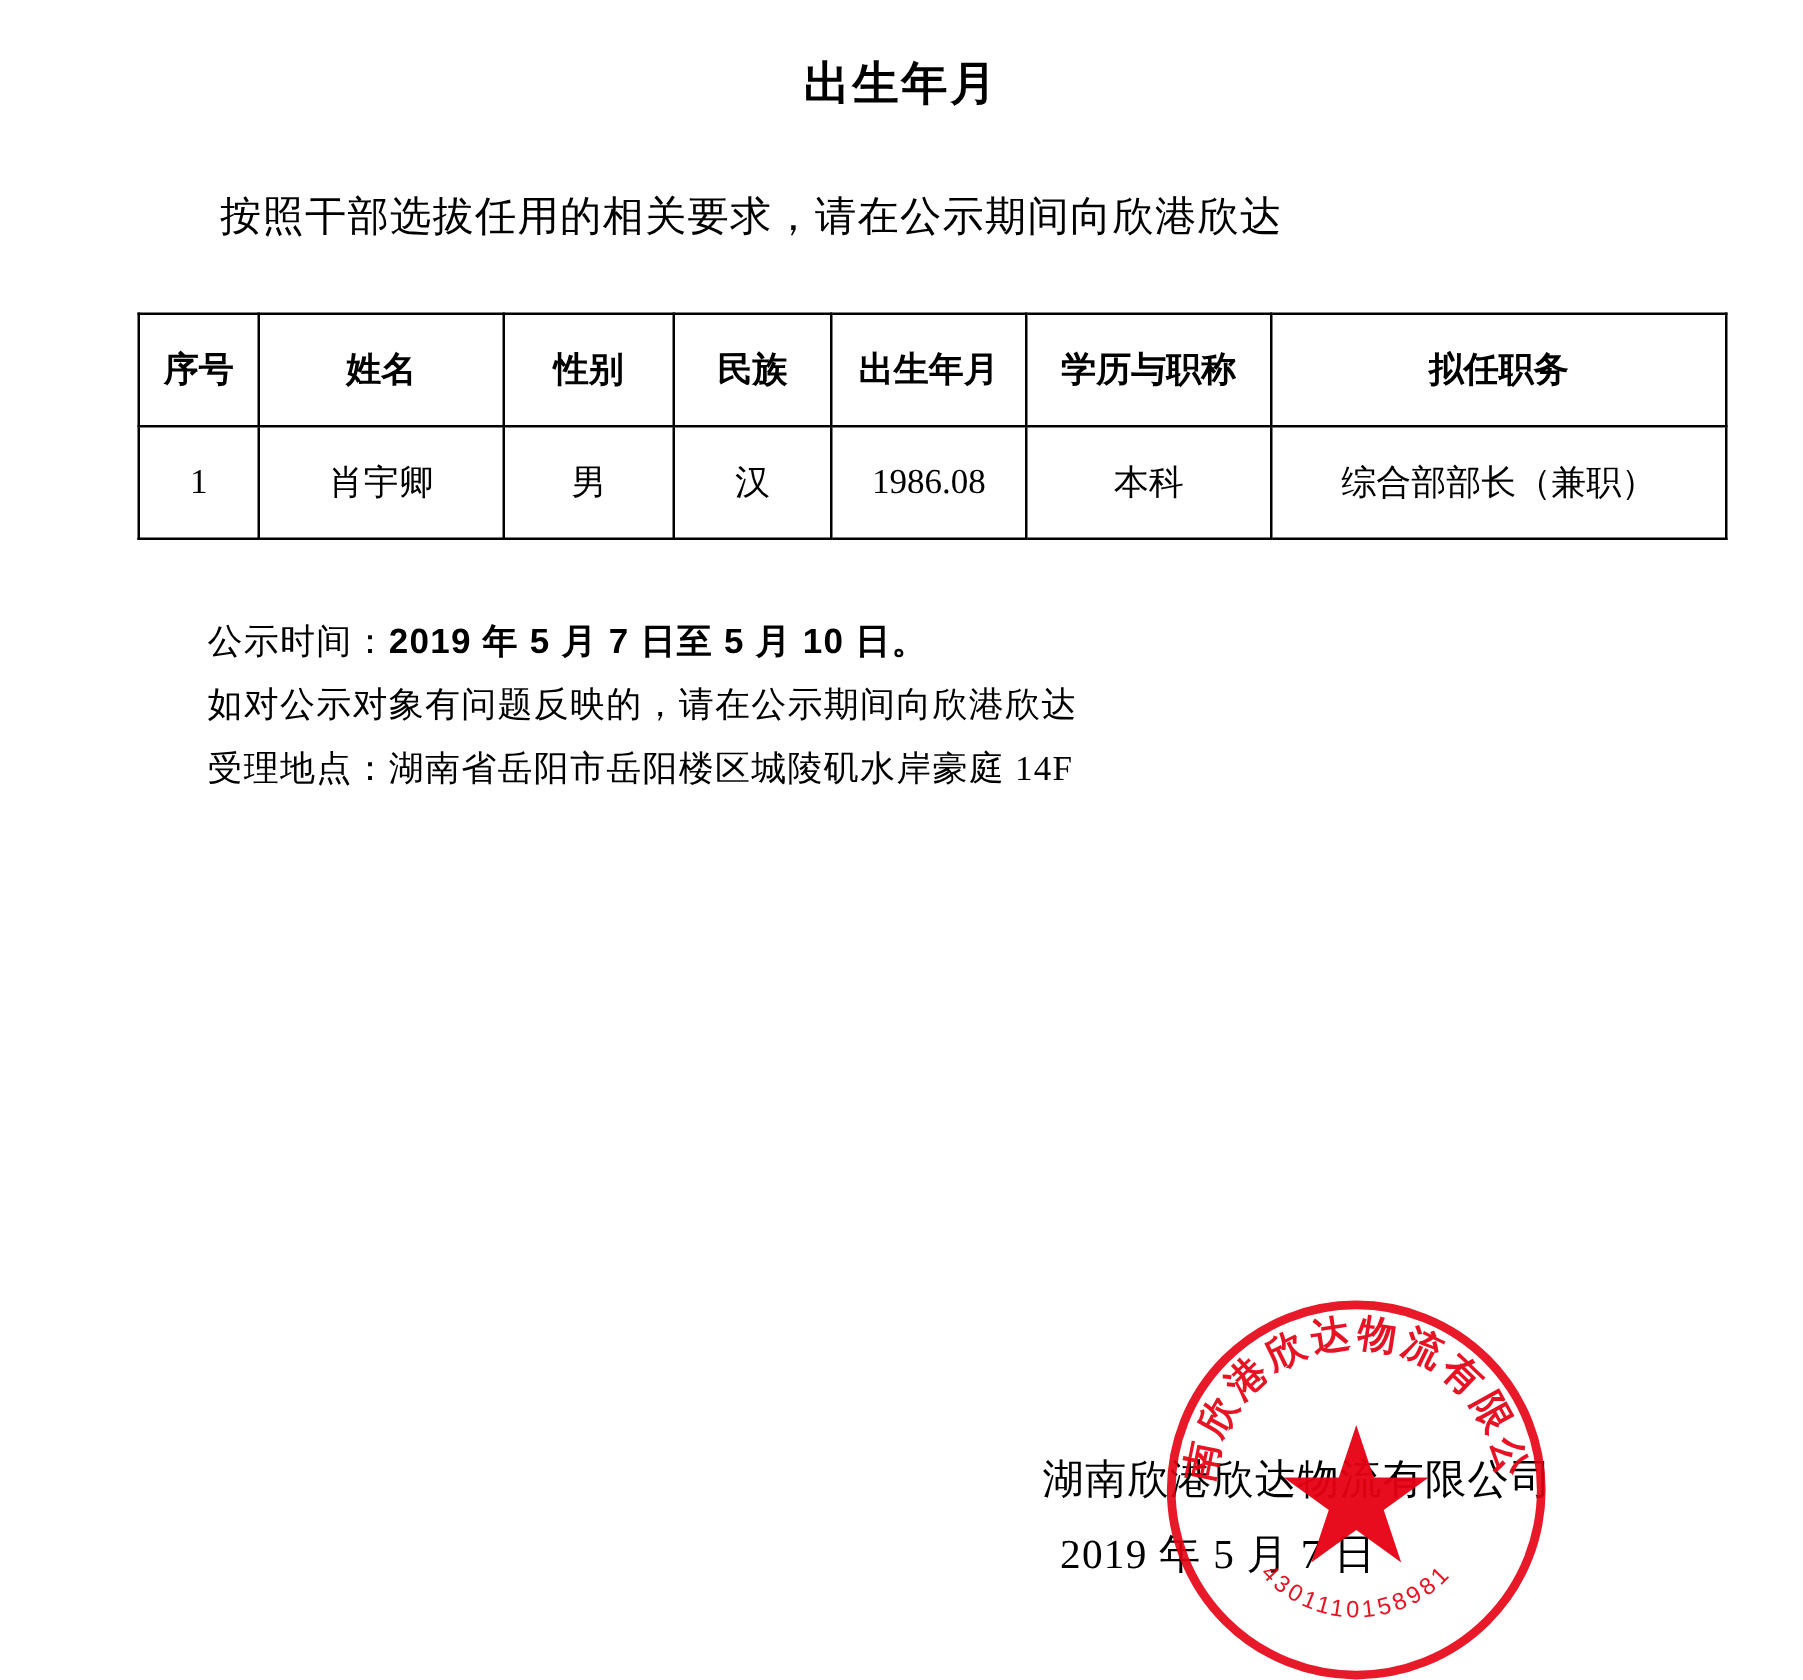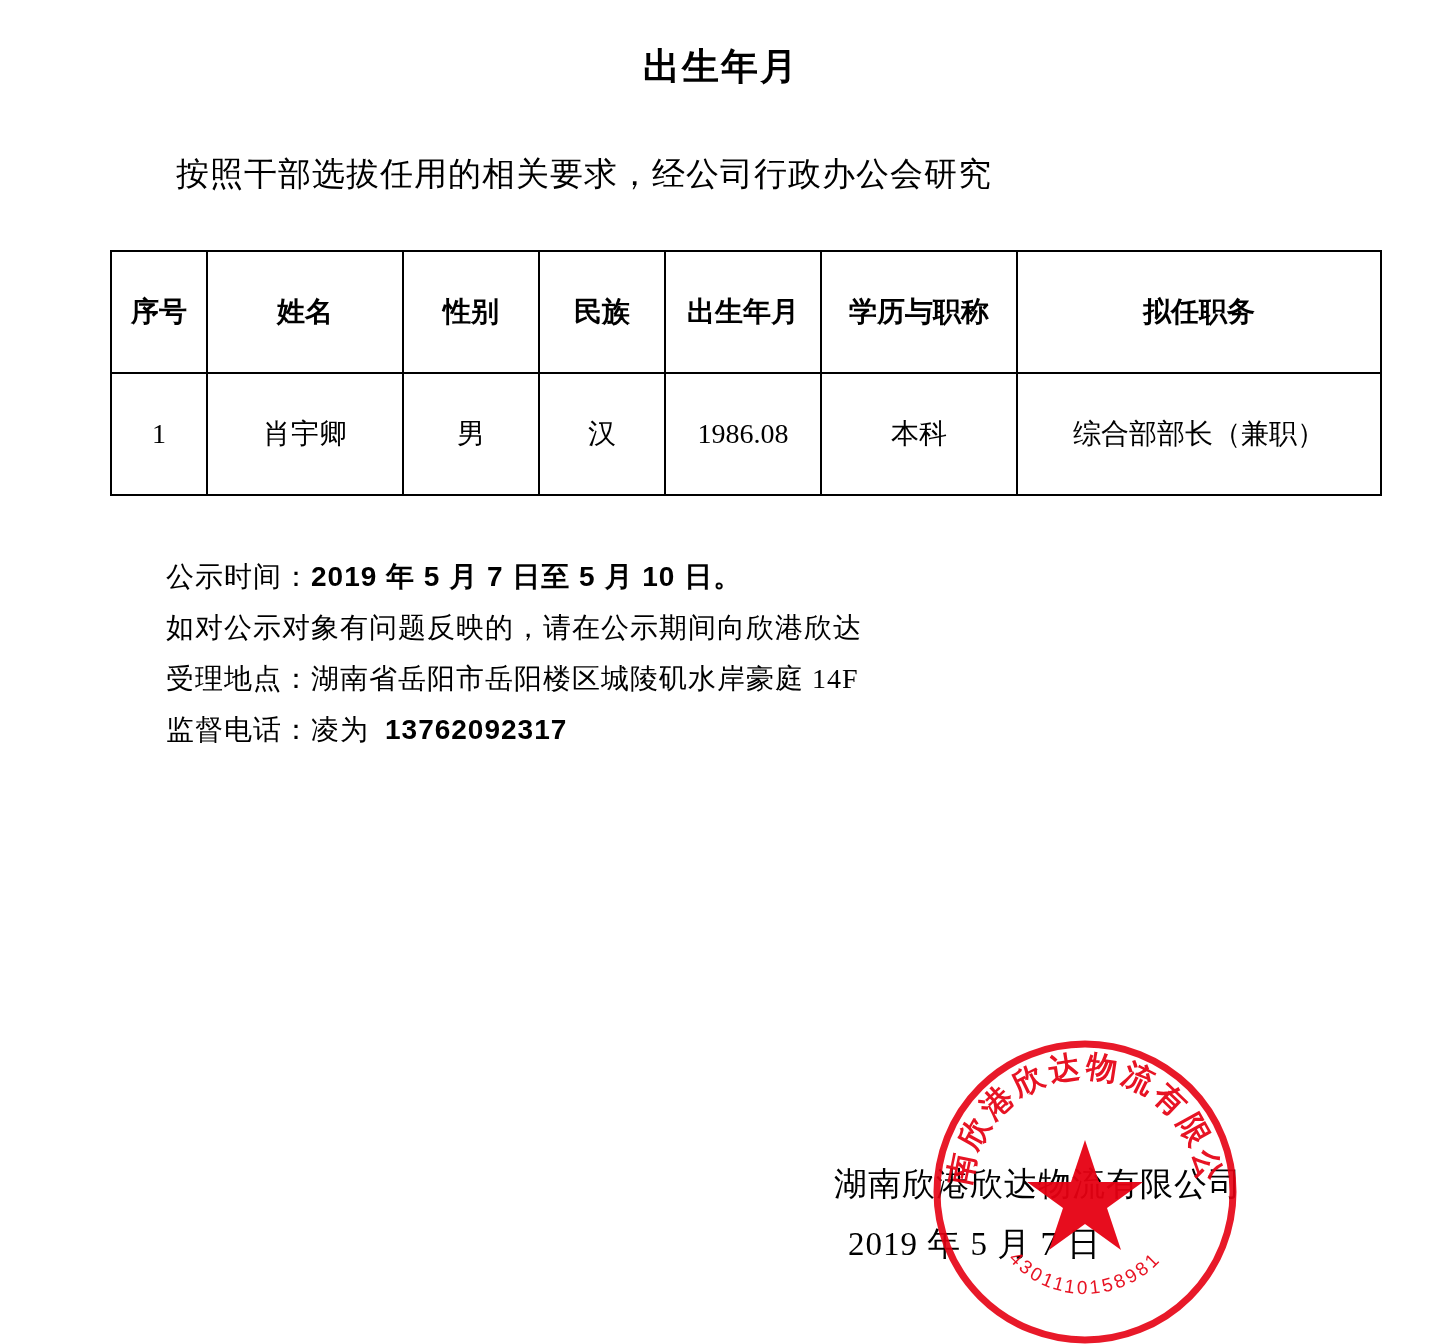--- a/index.html
+++ b/index.html
@@ -50,21 +50,21 @@
     width: 1200px;
     margin: 46px 0 0 0;
     table-layout: fixed;
   }
   table.info-table th,
   table.info-table td {
     border: 2px solid #000000;
     text-align: center;
     font-size: 28px;
     height: 88px;
-    padding: 16px 4px;
+    padding: 0 4px;
   }
   table.info-table th {
     font-weight: bold;
     font-family: "Liberation Sans", "DejaVu Sans", sans-serif;
   }
   table.info-table td {
     font-weight: normal;
   }
   .col-0 { width: 86px; }
   .col-1 { width: 186px; }
@@ -106,21 +106,21 @@
 </style>
 </head>
 <body>
 
 <div class="page">
 
   <h1 class="doc-title">出生年月</h1>
 
   <div class="para-block">
     <p class="para" style="text-indent:2em;">
-      <span>按照干部选拔任用的相关要求，经公司行政办公会研究</span>
+      <span>按照干部选拔任用的相关要求，请在公示期间向欣港欣达</span>
     </p>
   </div>
 
   <table class="info-table">
     <thead>
       <tr>
         <th class="col-0">序号</th>
         <th class="col-1">姓名</th>
         <th class="col-2">性别</th>
         <th class="col-3">民族</th>
@@ -143,23 +143,20 @@
   </table>
 
   <div class="after-table">
     <p class="line">
       <span>公示时间：</span><span class="bold-num">2019 年 5 月 7 日至 5 月 10 日。</span>
     </p>
     <p class="line">如对公示对象有问题反映的，请在公示期间向欣港欣达</p>
     <p class="line">
       <span>受理地点：</span><span>湖南省岳阳市岳阳楼区城陵矶水岸豪庭 14F</span>
     </p>
-    <p class="line noindent" style="text-indent:2em;">
-      <span>监督电话：</span><span>凌为</span>&nbsp;&nbsp;<span class="bold-num">13762092317</span>
-    </p>
   </div>
 
   <div class="signature-block">
     <div>湖南欣港欣达物流有限公司</div>
     <div class="sig-date">2019 年 5 月 7 日</div>
   </div>
 
   <div class="seal">
     <svg width="320" height="320" viewBox="0 0 320 320" xmlns="http://www.w3.org/2000/svg">
       <defs>

